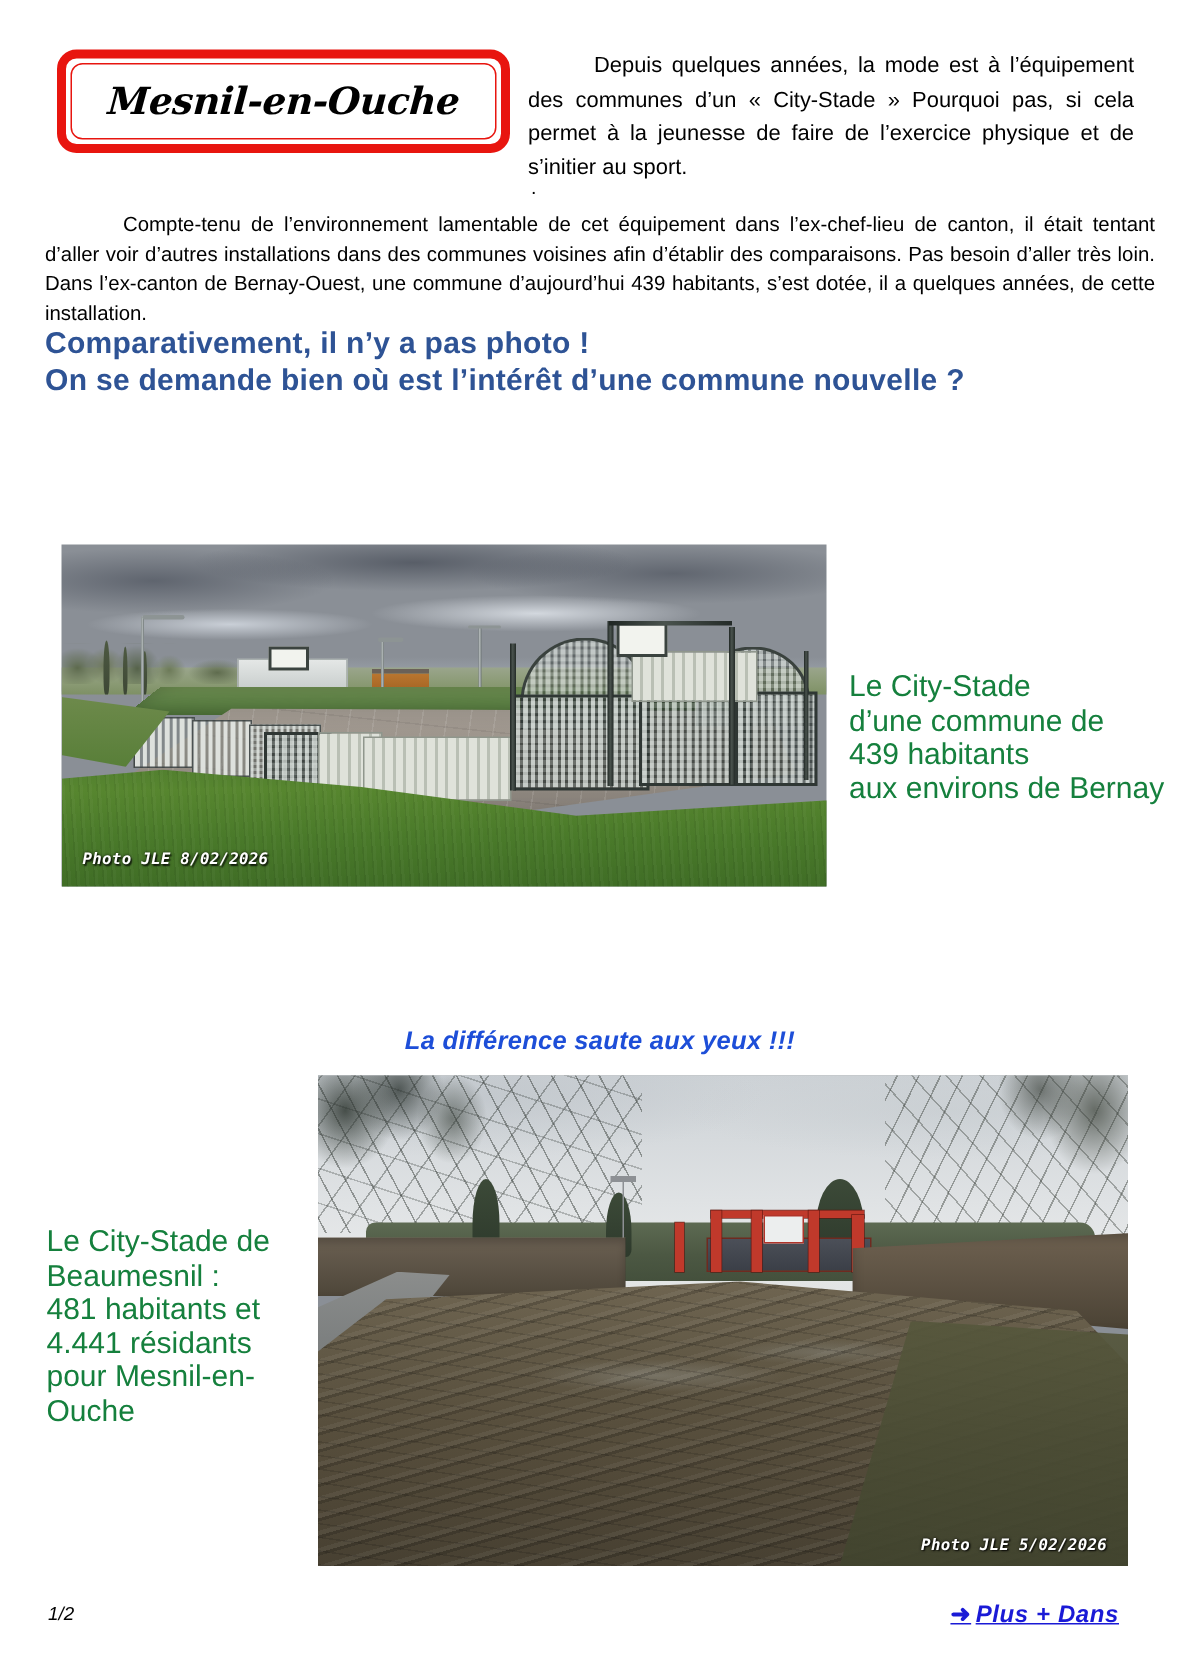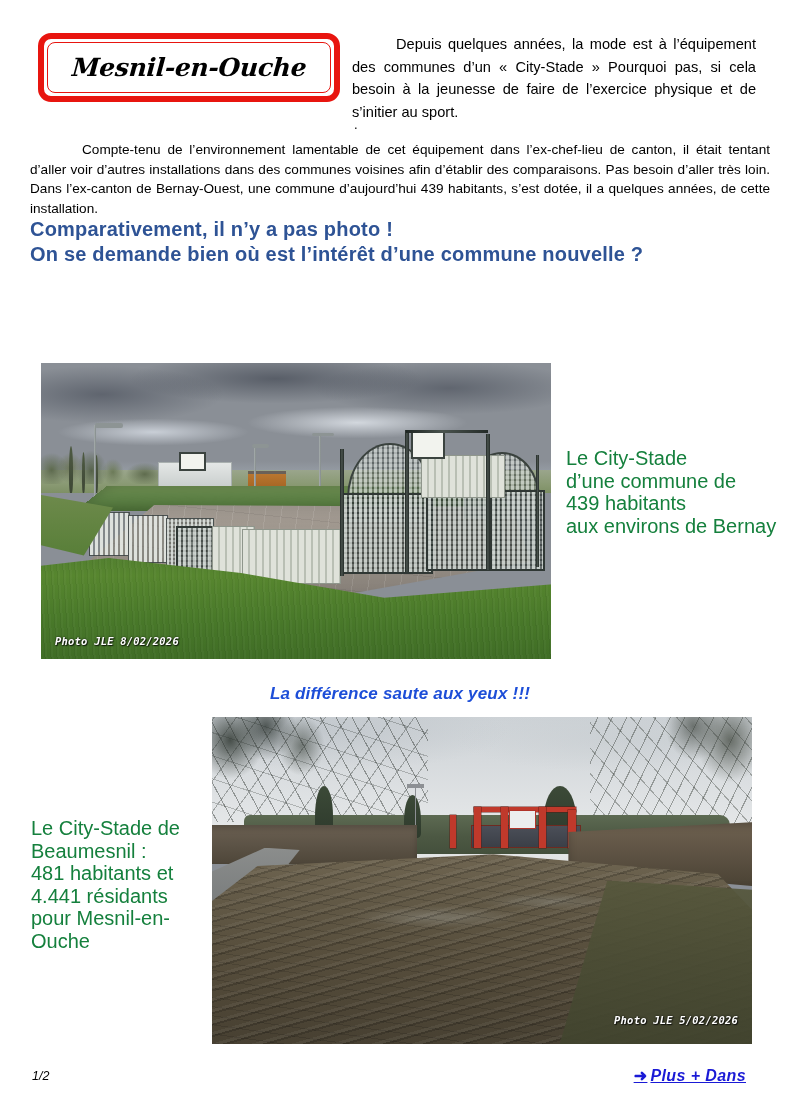--- a/index.html
+++ b/index.html
@@ -147,21 +147,21 @@
     letter-spacing: 0.2px;
     white-space: nowrap;
     z-index: 40;
   }
 
   
   #photo-citystade-bernay {
     left: 41px;
     top: 363px;
     width: 510px;
-    height: 296px;
+    height: 228px;
   }
   
   #photo-citystade-beaumesnil {
     left: 212px;
     top: 717px;
     width: 540px;
     height: 327px;
   }
 
   .ph-layer { position: absolute; }
@@ -445,21 +445,21 @@
 
   <div class="header">
 
     <div class="logo-plate">
       <div class="logo-plate-inner">
         <span class="logo-text">Mesnil-en-Ouche</span>
       </div>
     </div>
 
     <div class="intro-block">
-      <p>Depuis quelques années, la mode est à l’équipement des communes d’un   « City-Stade » Pourquoi pas, si cela besoin à la jeunesse de faire de l’exercice physique et de s’initier au sport.</p>
+      <p>Depuis quelques années, la mode est à l’équipement des communes d’un   « City-Stade » Pourquoi pas, si cela permet à la jeunesse de faire de l’exercice physique et de s’initier au sport.</p>
     </div>
 
     <span class="stray-mark">.</span>
   </div>
 
   <div class="body-text">
     <p class="indent">Compte-tenu de l’environnement lamentable de cet équipement dans l’ex-chef-lieu de canton, il était tentant d’aller voir d’autres installations dans des communes voisines afin d’établir des comparaisons. Pas besoin d’aller très loin. Dans l’ex-canton de Bernay-Ouest, une commune d’aujourd’hui 439 habitants, s’est dotée, il a quelques années, de cette installation.</p>
     <p class="heading-blue">Comparativement,  il n’y a pas photo !</p>
     <p class="heading-blue spaced">On se demande bien où est l’intérêt d’une commune nouvelle ?</p>
   </div>
@@ -551,21 +551,21 @@
     <div class="ph-layer p2-hedgeL"></div>
     <div class="ph-layer p2-hedgeR"></div>
 
     <div class="ph-layer p2-road"></div>
     <div class="ph-layer p2-road-wet"></div>
     <div class="ph-layer p2-grass-mid"></div>
     <div class="ph-layer p2-mud"></div>
     <div class="ph-layer p2-mud-tex"></div>
     <div class="ph-layer p2-grassR"></div>
 
-    <span class="photo-watermark" style="right:14px;bottom:18px;">Photo JLE 5/02/2026</span>
+    <span class="photo-watermark" style="right:14px;bottom:8px;">Photo JLE 5/02/2026</span>
   </div>
 
   <div class="caption" id="caption-photo1">Le City-Stade
 d’une commune de
 439 habitants
 aux environs de Bernay</div>
   <div class="caption" id="caption-photo2">Le City-Stade de
 Beaumesnil :
 481 habitants et
 4.441 résidants

